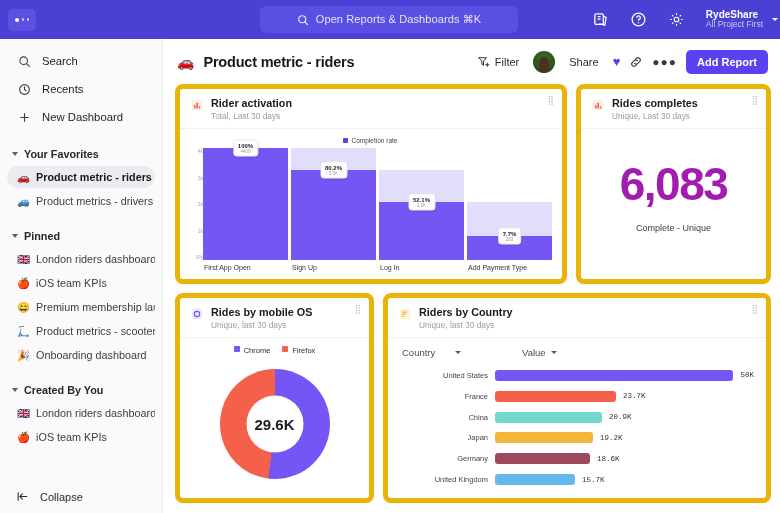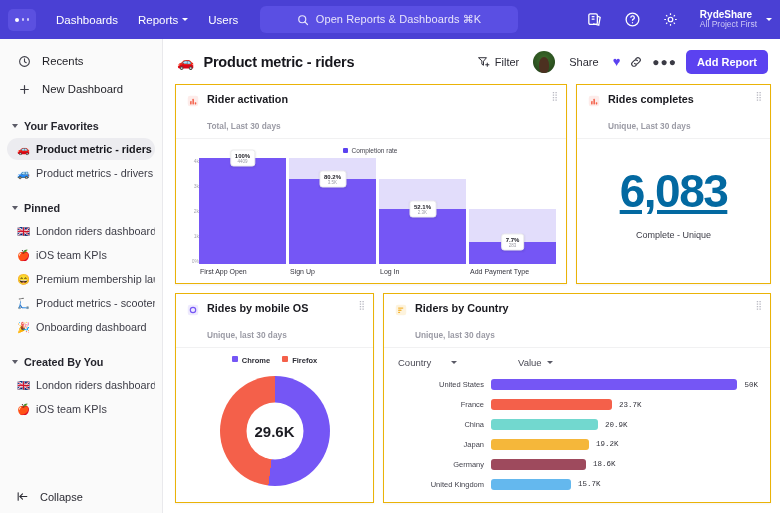--- a/index.html
+++ b/index.html
@@ -28,21 +28,21 @@
     display: flex; align-items: center; gap: 4px; white-space: nowrap;
   }
   .caret { width: 0; height: 0; border-left: 3.2px solid transparent;
            border-right: 3.2px solid transparent; border-top: 3.8px solid #fff; }
   .search-wrap {
     position: absolute; left: 260px; top: 6px; width: 258px; height: 27px;
     background: #5a4fe3; border-radius: 6px; display: flex; align-items: center;
     justify-content: center; gap: 7px;
   }
   .search-text { color: #e7e4fb; font-size: 11px; letter-spacing: .1px; }
-  .topright { position: absolute; right: 8px; display: flex; align-items: center; gap: 21px; }
+  .topright { position: absolute; right: 2px; display: flex; align-items: center; gap: 21px; }
   .tr-icon { width: 17px; height: 17px; display: block; }
   .org { display: flex; align-items: center; gap: 9px; }
   .org-text { line-height: 1.15; }
   .org-name { color: #fff; font-size: 10px; font-weight: bold; }
   .org-sub { color: #cdc8f5; font-size: 8.5px; }
 
   
   .body { display: flex; flex: 1 1 auto; min-height: 0; }
 
   
@@ -97,30 +97,30 @@
   .heart { color: #5b42f0; font-size: 13px; }
   .dots3 { letter-spacing: 1px; color: #3b3b45; font-size: 12px; }
   .add-btn {
     background: #5b42f0; color: #fff; font-size: 11px; font-weight: bold;
     padding: 6px 11px; border-radius: 5px; white-space: nowrap;
   }
 
   .grid { flex: 1 1 auto; padding: 0 9px 10px 12px; display: flex; flex-direction: column; gap: 9px; min-height: 0; }
   .row { display: flex; gap: 9px; }
   .card {
-    background: #fff; border: 1px solid #eab308; border-radius: 0;
+    background: #fff; border: 5px solid #eab308; border-radius: 8px;
     box-shadow: 0 1px 2px rgba(20,20,40,.05); display: flex; flex-direction: column; overflow: hidden;
   }
   .card-head {
     display: flex; align-items: flex-start; gap: 7px; padding: 8px 9px 7px 10px;
     border-bottom: 1px solid #f1f1f2;
   }
   .card-icon { width: 14px; height: 14px; flex: 0 0 14px; margin-top: 1px; }
   .card-title { font-size: 10.8px; font-weight: bold; color: #19191f; }
-  .card-sub { font-size: 8.3px; color: #9b9ba5; margin-top: 16px; font-weight: bold; }
+  .card-sub { font-size: 8.3px; color: #9b9ba5; margin-top: 2px; }
   .grip { margin-left: auto; color: #b9b9c2; font-size: 9px; letter-spacing: -1px; line-height: .8; }
   .grip span { display: block; }
 
   
   .bar-card-body { flex: 1 1 auto; padding: 8px 10px 4px 8px; display: flex; flex-direction: column; min-height: 0; }
   .legend { display: flex; justify-content: center; align-items: center; gap: 4px; font-size: 6.5px; color: #44444e; }
   .legend-sq { width: 5px; height: 5px; background: #5b42f0; border-radius: 1px; }
   .plot { flex: 1 1 auto; display: flex; min-height: 0; margin-top: 4px; }
   .yaxis { width: 15px; flex: 0 0 15px; display: flex; flex-direction: column; justify-content: space-between;
            font-size: 5px; color: #a7a7b1; padding-bottom: 15px; text-align: right; }
@@ -133,27 +133,27 @@
     position: absolute; left: 50%; transform: translate(-50%, -50%); top: 0;
     background: #fff; border: 1px solid #ececed; border-radius: 3px;
     padding: 2px 4px; text-align: center; box-shadow: 0 1px 2px rgba(0,0,0,.07); white-space: nowrap;
   }
   .blabel .pct { font-size: 6px; font-weight: bold; color: #1b1b22; display: block; }
   .blabel .val { font-size: 4.5px; color: #9a9aa4; display: block; }
   .xlab { height: 15px; display: flex; align-items: center; font-size: 7px; color: #33333c; padding-left: 1px; }
 
   
   .num-body { flex: 1 1 auto; display: flex; flex-direction: column; align-items: center; justify-content: center; padding-bottom: 14px; }
-  .bignum { font-size: 46px; font-weight: bold; color: #0369a1; letter-spacing: -1.5px; line-height: 1; text-decoration: underline; }
+  .bignum { font-size: 46px; font-weight: bold; color: #a21caf; letter-spacing: -1.5px; line-height: 1; }
   .numsub { font-size: 9px; color: #3c3c46; margin-top: 16px; }
 
   
   .donut-body { flex: 1 1 auto; display: flex; flex-direction: column; align-items: center; padding: 8px 0 6px; }
   .dlegend { display: flex; gap: 12px; font-size: 7.5px; color: #2b2b34; }
-  .dleg-item { display: flex; align-items: flex-start; gap: 4px; font-weight: bold; }
+  .dleg-item { display: flex; align-items: flex-start; gap: 4px; }
   .dsq { width: 6px; height: 6px; border-radius: 1px; }
   .donut-wrap { flex: 1 1 auto; display: flex; align-items: center; justify-content: center; width: 100%; }
   .donut { position: relative; width: 110px; height: 110px; border-radius: 50%; }
   .dhole {
     position: absolute; left: 50%; top: 50%; transform: translate(-50%,-50%);
     width: 57px; height: 57px; background: #fff; border-radius: 50%;
     display: flex; align-items: center; justify-content: center;
     font-size: 15px; font-weight: bold; color: #1c1c23;
   }
 
@@ -173,32 +173,20 @@
 </head>
 <body>
 
 <div class="app">
 
   <div class="topbar">
     <div class="logo-box">
       <div class="logo-dot"></div>
       <div class="logo-dot sm"></div>
       <div class="logo-dot sm"></div>
-    </div>
-    <div class="nav">
-      <div class="nav-item">
-        <span>Dashboards</span>
-      </div>
-      <div class="nav-item">
-        <span>Reports</span>
-        <span class="caret"></span>
-      </div>
-      <div class="nav-item">
-        <span>Users</span>
-      </div>
     </div>
 
     <div class="search-wrap">
       <svg width="12" height="12" viewBox="0 0 24 24" fill="none" stroke="#e7e4fb" stroke-width="2.4">
         <circle cx="10.5" cy="10.5" r="7"></circle>
           <line x1="15.8" y1="15.8" x2="21" y2="21" stroke-linecap="round"></line>
       </svg>
       <span class="search-text">Open Reports &amp;  Dashboards ⌘K</span>
     </div>
 
@@ -225,20 +213,29 @@
         </div>
         <span class="caret"></span>
       </div>
     </div>
   </div>
 
   <div class="body">
 
     <div class="sidebar">
 
+      <div class="side-row">
+        <span class="ico">
+          <svg width="13" height="13" viewBox="0 0 24 24" fill="none" stroke="#3d3d47" stroke-width="2">
+            <circle cx="10.5" cy="10.5" r="7"></circle>
+              <line x1="15.8" y1="15.8" x2="21" y2="21" stroke-linecap="round"></line>
+          </svg>
+        </span>
+        <span>Search</span>
+      </div>
 
       <div class="side-row">
         <span class="ico">
           <svg width="13" height="13" viewBox="0 0 24 24" fill="none" stroke="#3d3d47" stroke-width="2">
             <circle cx="12" cy="12" r="9"></circle>
               <path d="M12 7.2v5.2l3.2 1.9" stroke-linecap="round"></path>
           </svg>
         </span>
         <span>Recents</span>
       </div>

